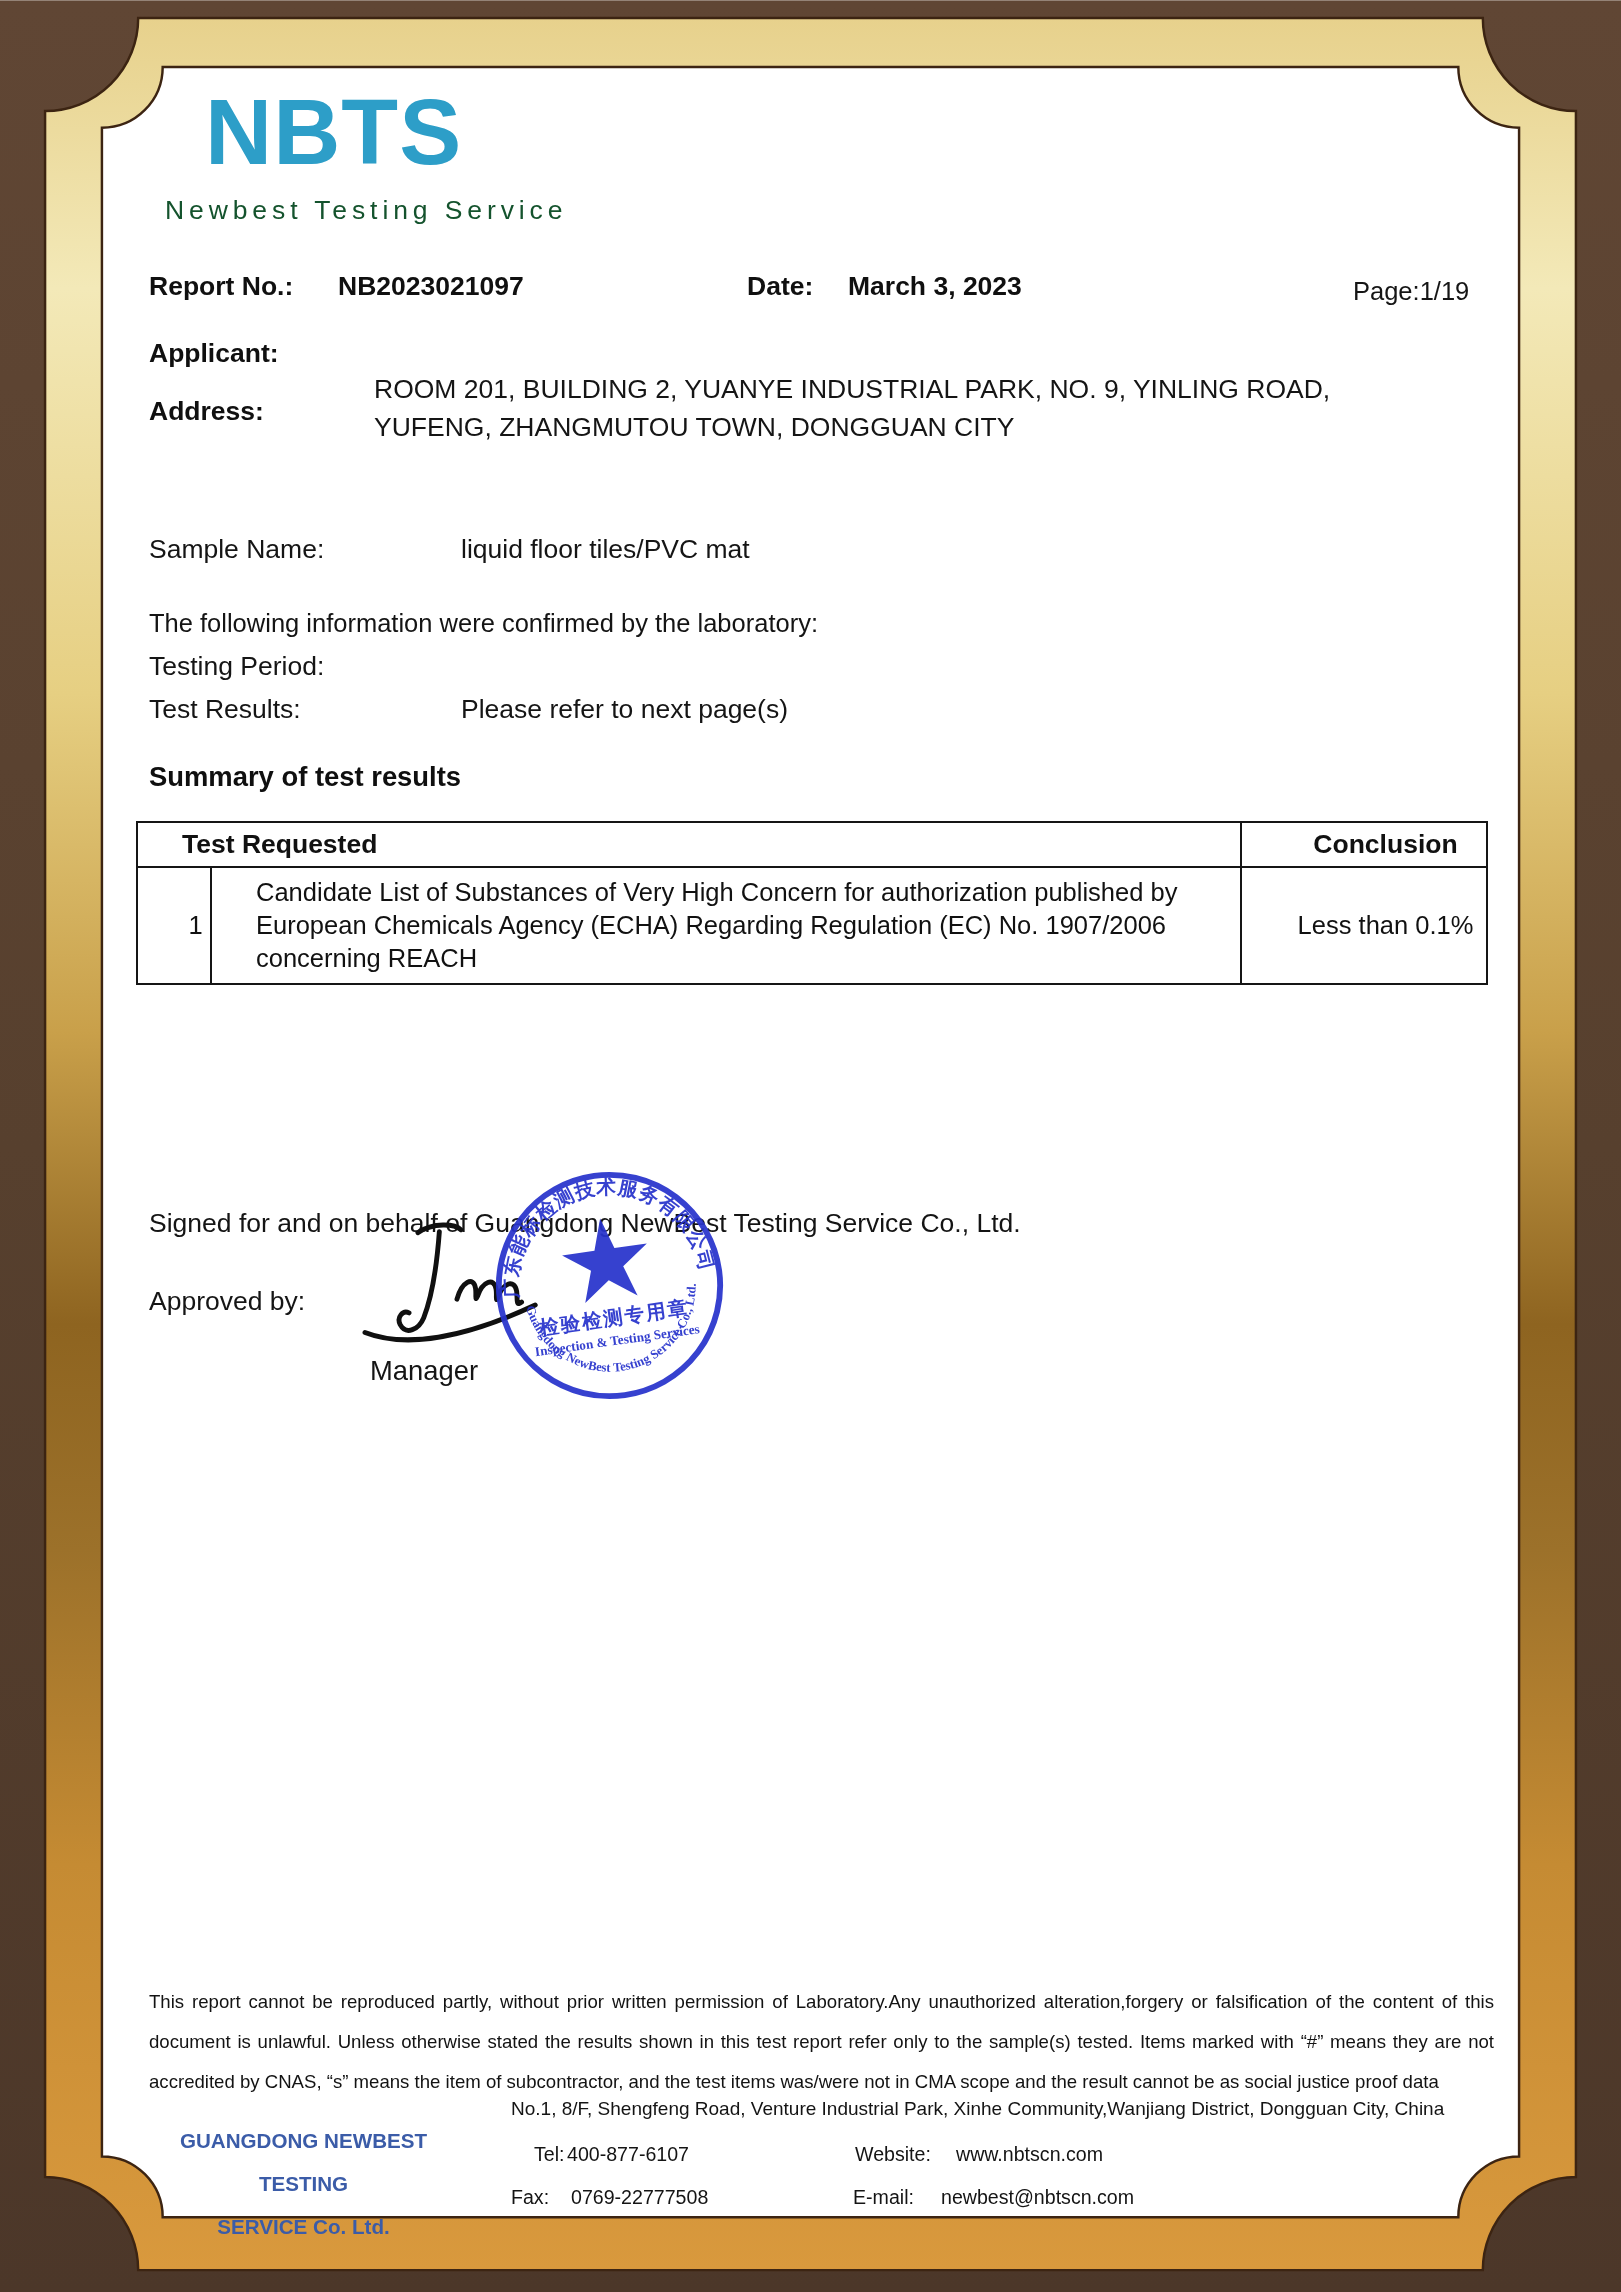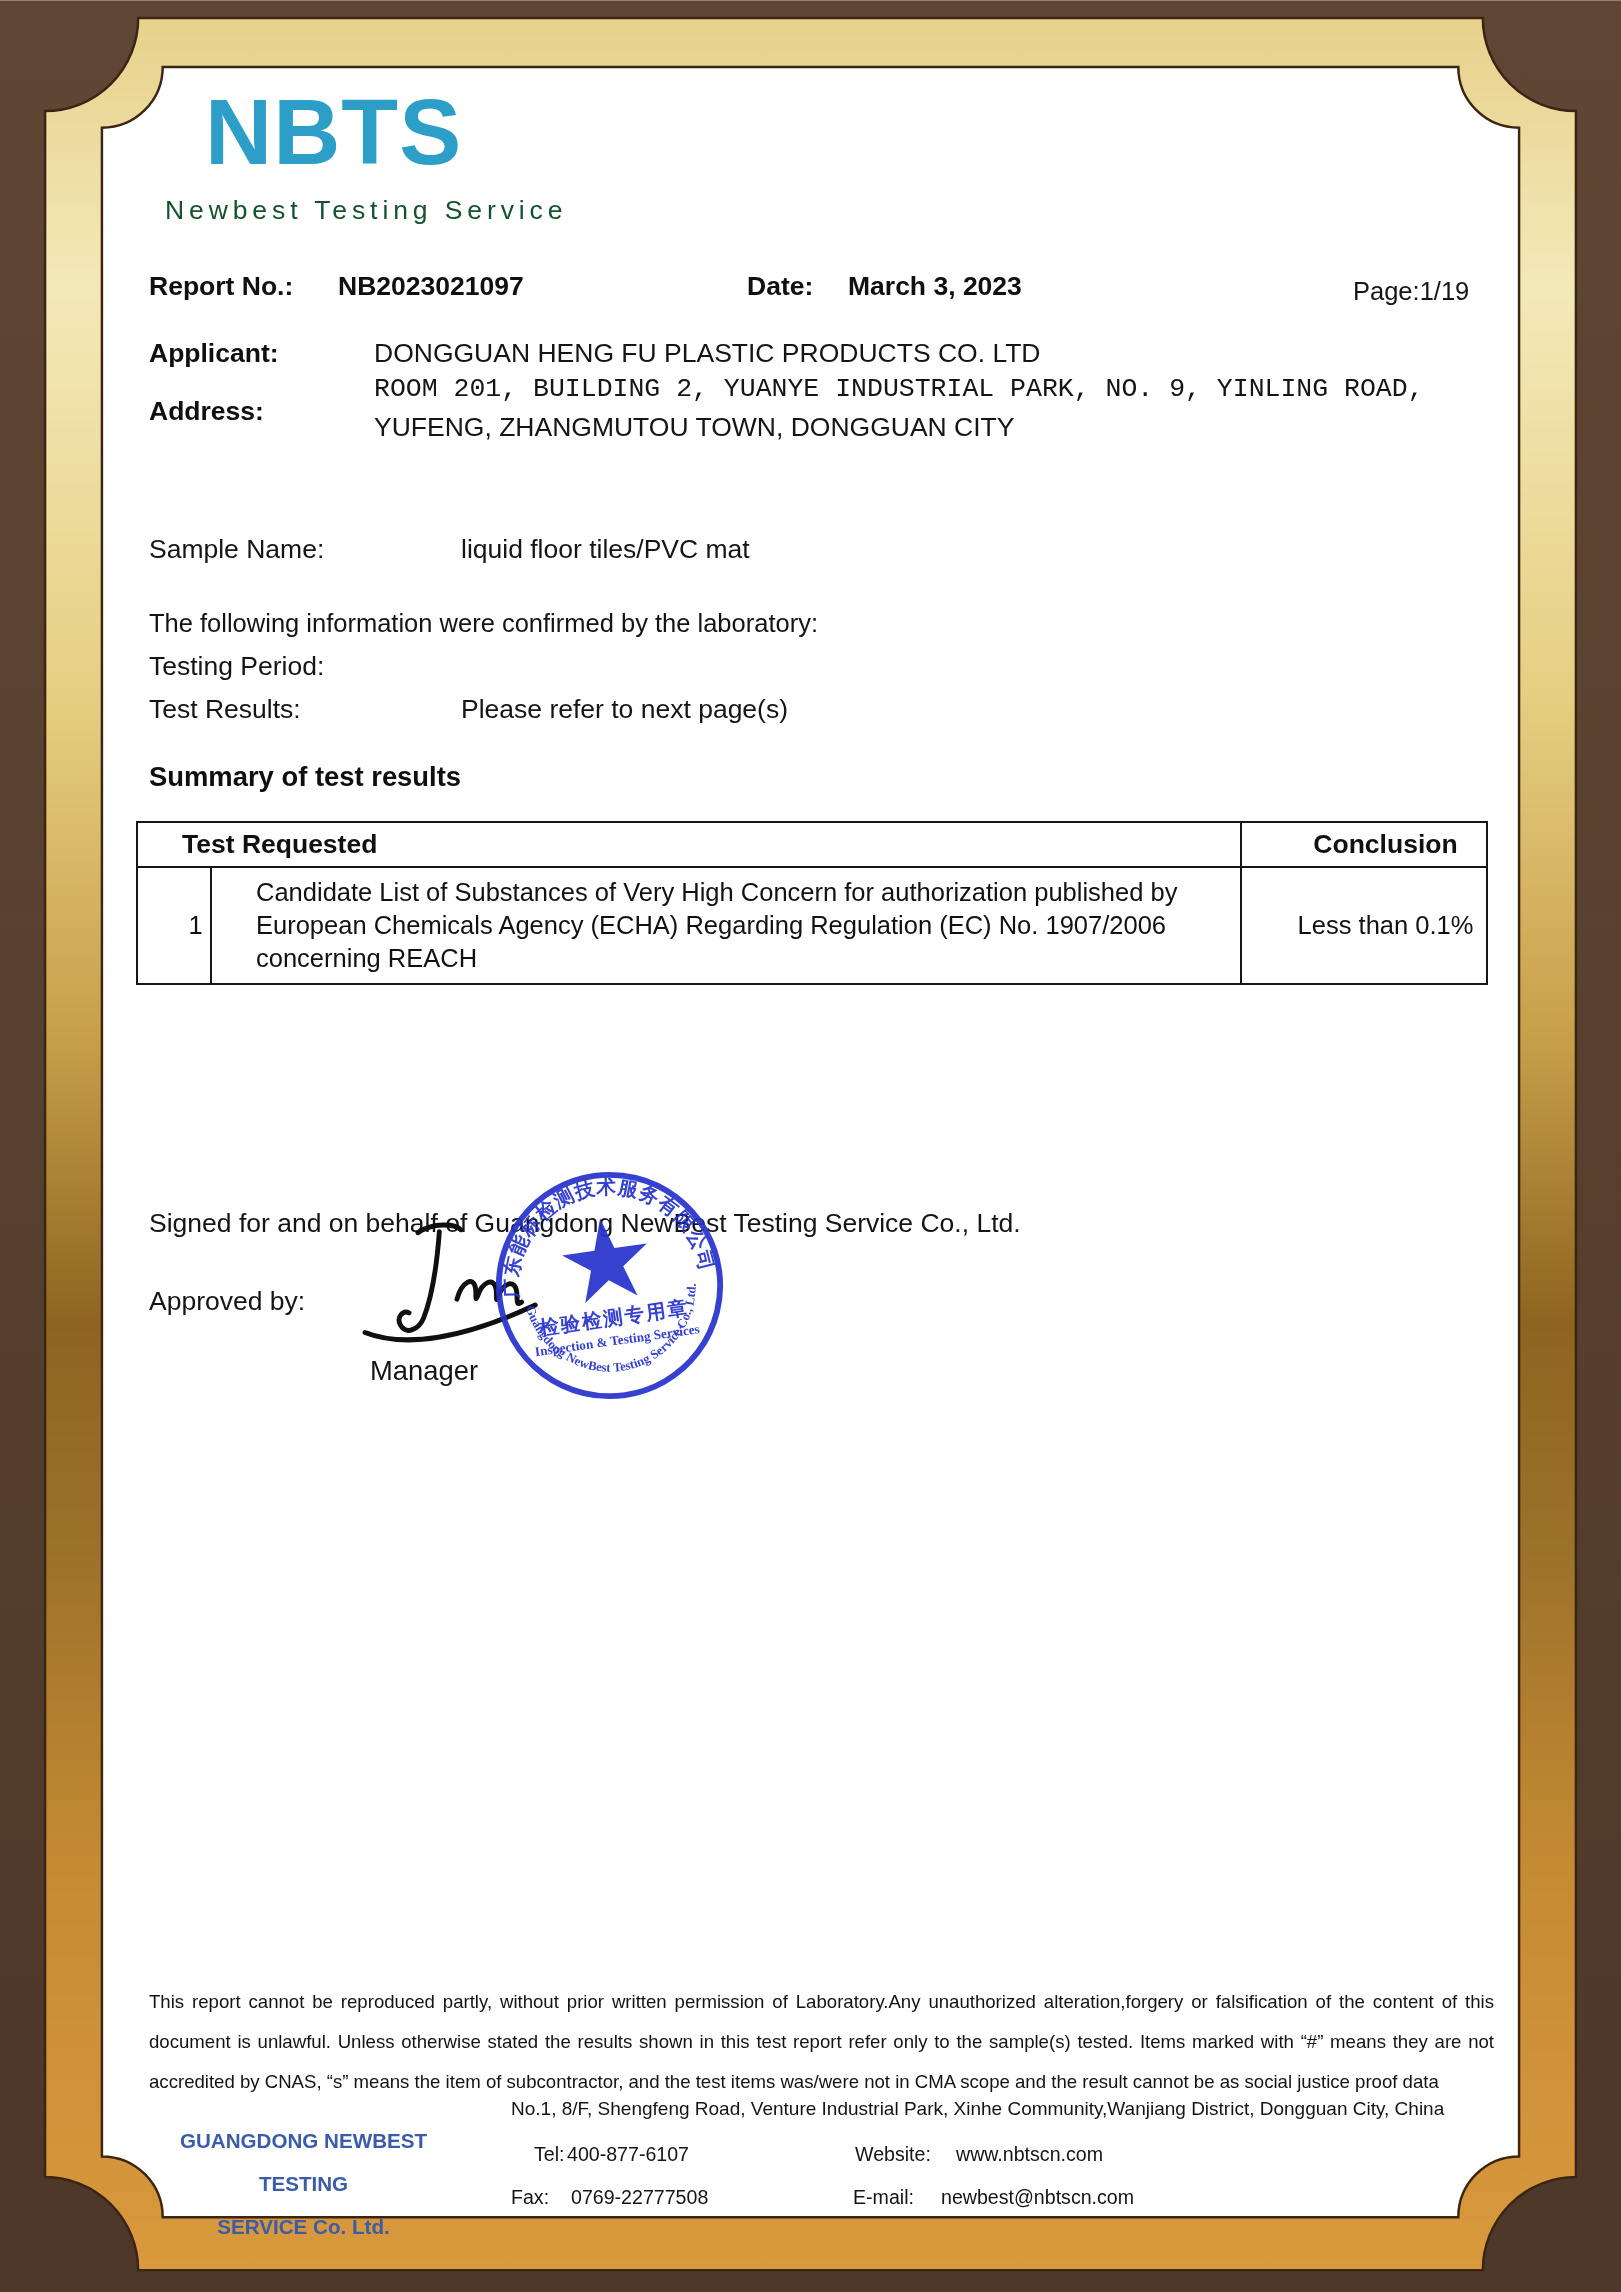--- a/index.html
+++ b/index.html
@@ -67,23 +67,22 @@
   </div>
 
 
   <span class="abs lbl" style="left:149px;top:271px;">Report No.:</span>
   <span class="abs lbl" style="left:338px;top:271px;">NB2023021097</span>
   <span class="abs lbl" style="left:747px;top:271px;">Date:</span>
   <span class="abs lbl" style="left:848px;top:271px;">March 3, 2023</span>
   <span class="abs page-num" style="left:1353px;top:277px;">Page:1/19</span>
 
   <span class="abs lbl" style="left:149px;top:338px;">Applicant:</span>
-  <span class="abs val" style="left:374px;top:338px;">DONGGUAN HENG FU PLASTIC PRODUCTS CO. LTD</span>
   <span class="abs lbl" style="left:149px;top:396px;">Address:</span>
-  <span class="abs val" style="left:374px;top:374px;font-family:Liberation Mono, monospace;">ROOM 201, BUILDING 2, YUANYE INDUSTRIAL PARK, NO. 9, YINLING ROAD,</span>
+  <span class="abs val" style="left:374px;top:374px;">ROOM 201, BUILDING 2, YUANYE INDUSTRIAL PARK, NO. 9, YINLING ROAD,</span>
   <span class="abs val" style="left:374px;top:412px;">YUFENG, ZHANGMUTOU TOWN, DONGGUAN CITY</span>
 
   <span class="abs val" style="left:149px;top:534px;">Sample Name:</span>
   <span class="abs val" style="left:461px;top:534px;">liquid floor tiles/PVC mat</span>
 
   <span class="abs body-text" style="left:149px;top:609px;">The following information were confirmed by the laboratory:</span>
   <span class="abs val" style="left:149px;top:651px;">Testing Period:</span>
   <span class="abs val" style="left:149px;top:694px;">Test Results:</span>
   <span class="abs val" style="left:461px;top:694px;">Please refer to next page(s)</span>
 

